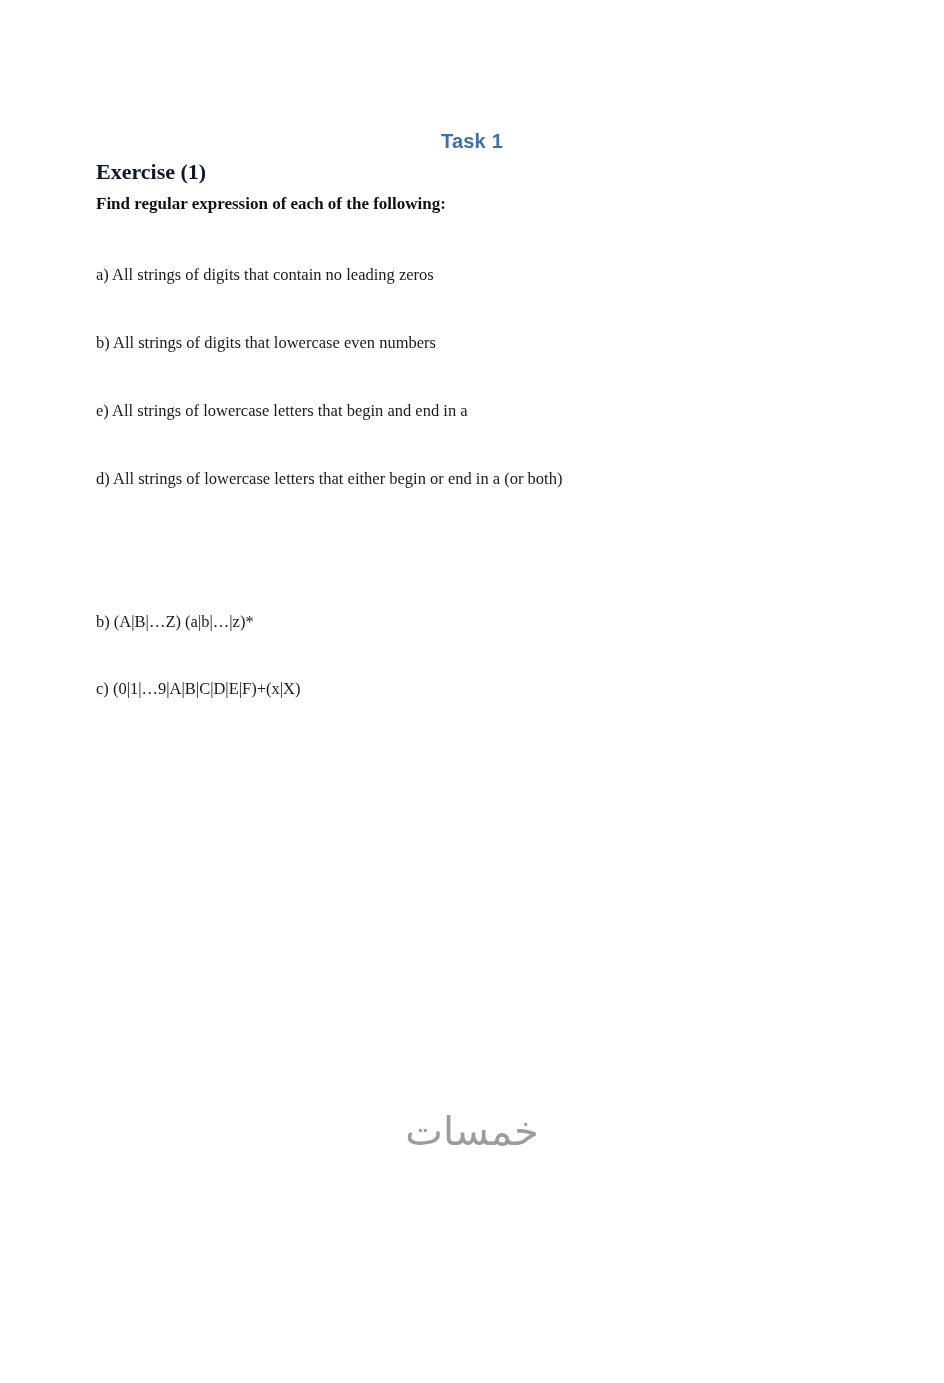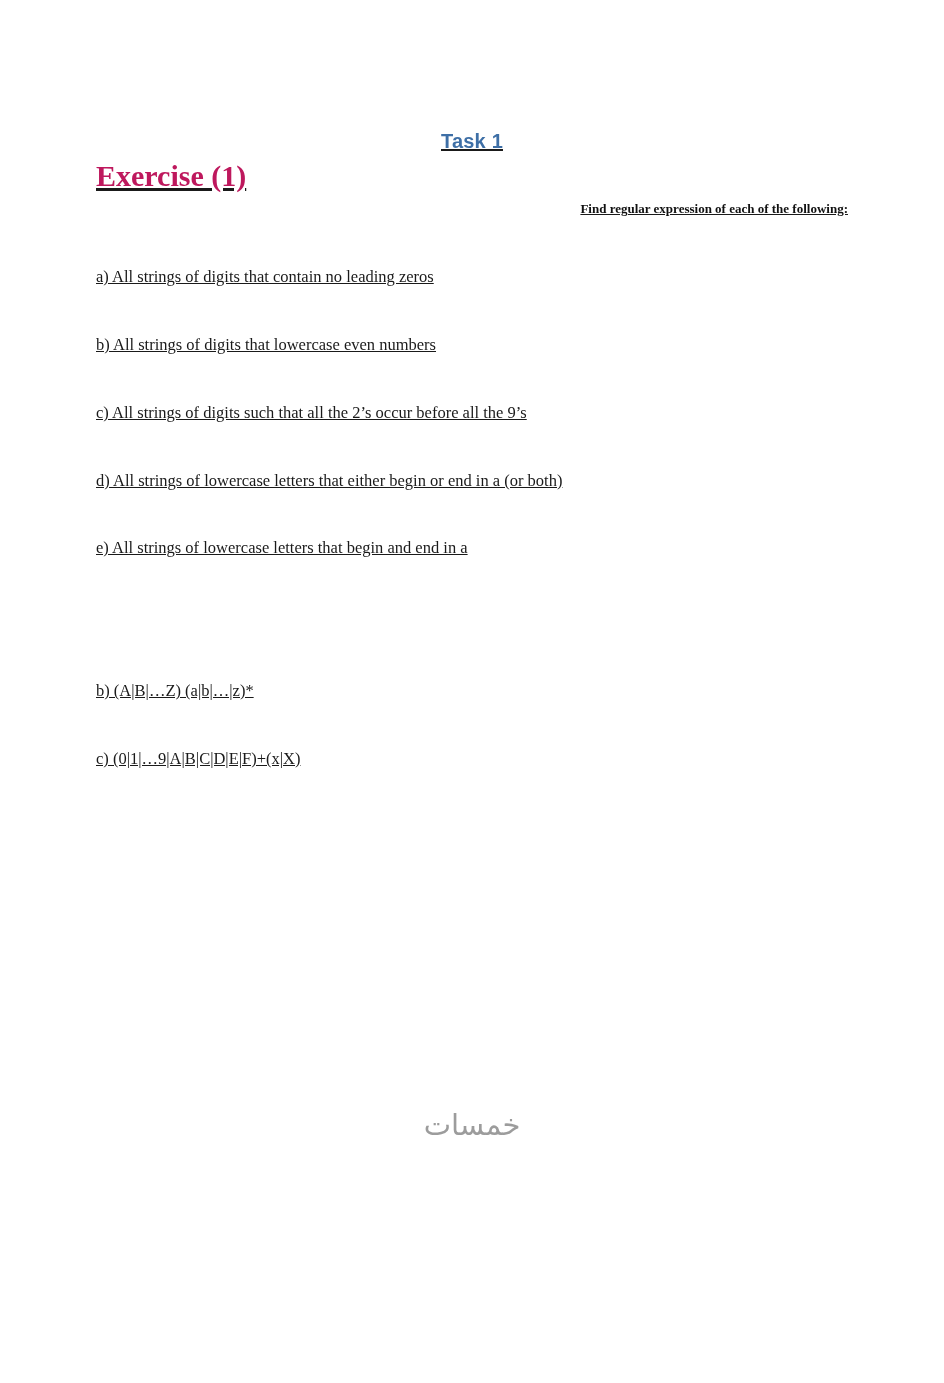--- a/index.html
+++ b/index.html
@@ -10,44 +10,42 @@
     font-family: "Liberation Serif", serif;
     color: #1a1a1a;
     position: relative;
     overflow: hidden;
   }
   .page {
     position: relative;
     width: 944px;
     height: 1166px;
     padding: 130px 96px 8px 96px;
-    text-decoration: underline;
   }
   .doc-title {
     text-align: center;
     font-family: "Liberation Sans", sans-serif;
     font-weight: bold;
     font-size: 20px;
     color: #3e6fa6;
     margin-bottom: 6px;
     letter-spacing: 0.2px;
   }
   .exercise-heading {
-    font-size: 30px;
+    font-size: 22px;
     font-weight: bold;
-    color: #be185d;
+    color: #0f172a;
     margin-bottom: 6px;
   }
   .prompt {
-    font-size: 13px;
+    font-size: 17px;
     font-weight: bold;
     color: #111111;
     line-height: 1.55;
     margin-bottom: 18px;
-    text-align: right;
   }
   .item {
     font-size: 16.5px;
     color: #1a1a1a;
     margin-bottom: 31px;
     line-height: 1.2;
     margin-top: 48px;
   }
   .section-gap {
     height: 44px;
@@ -56,48 +54,47 @@
     margin-bottom: 28px;
   }
   .ex2-prompt {
     width: 720px;
     margin-bottom: 22px;
   }
   .watermark {
     position: absolute;
     left: 0;
     right: 0;
-    bottom: 24px;
+    bottom: 12px;
     text-align: center;
     font-family: "DejaVu Sans", sans-serif;
-    font-size: 29px;
+    font-size: 40px;
     color: #9c9c9c;
     direction: rtl;
   }
 </style>
 </head>
 <body>
 
 <div class="page">
 
   <div class="doc-title">Task 1</div>
 
   <div class="exercise-heading">Exercise (1)</div>
 
   <div class="prompt">Find regular expression of each of the following:</div>
 
   <p class="item">a) All strings of digits that contain no leading zeros</p>
 
   <p class="item">b) All strings of digits that lowercase even numbers</p>
 
-  <p class="item">c) All strings of digits such that all the 2’s occur before all the 9’s</p>
+
+  <p class="item">e) All strings of lowercase letters that begin and end in a</p>
 
   <p class="item">d) All strings of lowercase letters that either begin or end in a (or both)</p>
-
-  <p class="item">e) All strings of lowercase letters that begin and end in a</p>
 
   <div class="section-gap"></div>
 
 
 
 
   <p class="item">b) (A|B|…Z) (a|b|…|z)*</p>
 
   <p class="item">c) (0|1|…9|A|B|C|D|E|F)+(x|X)</p>
 

